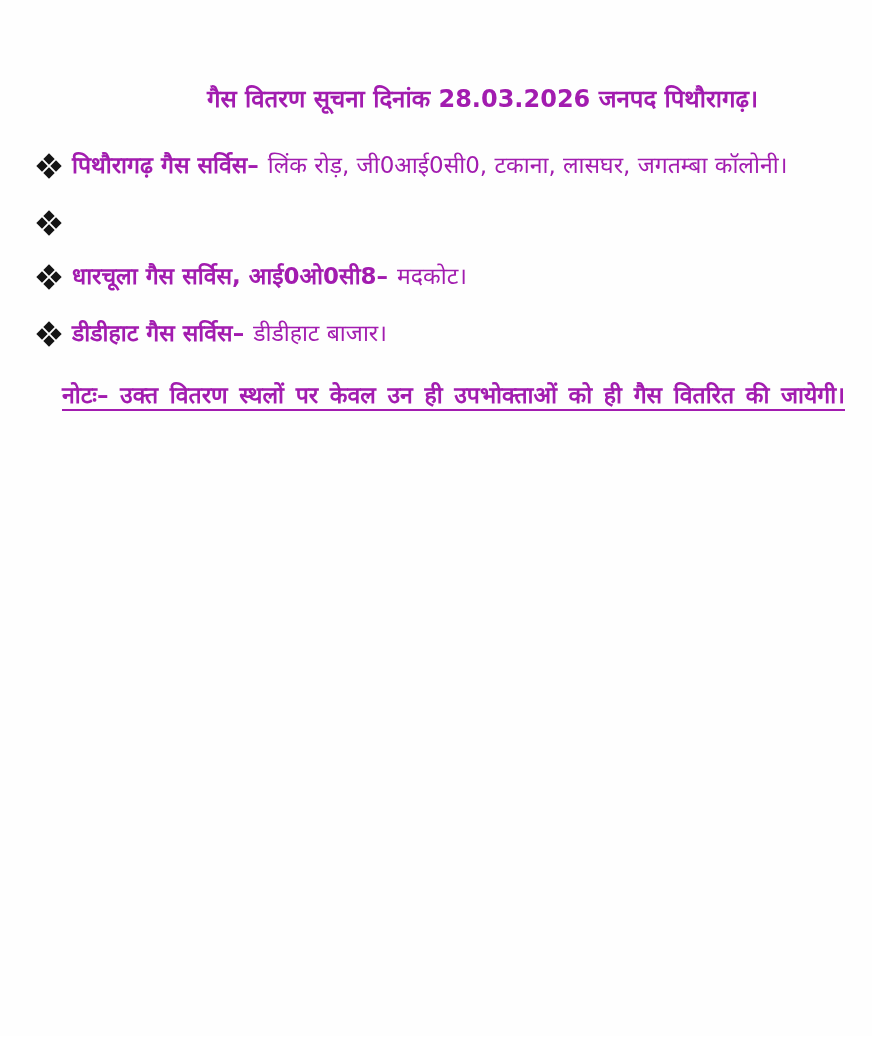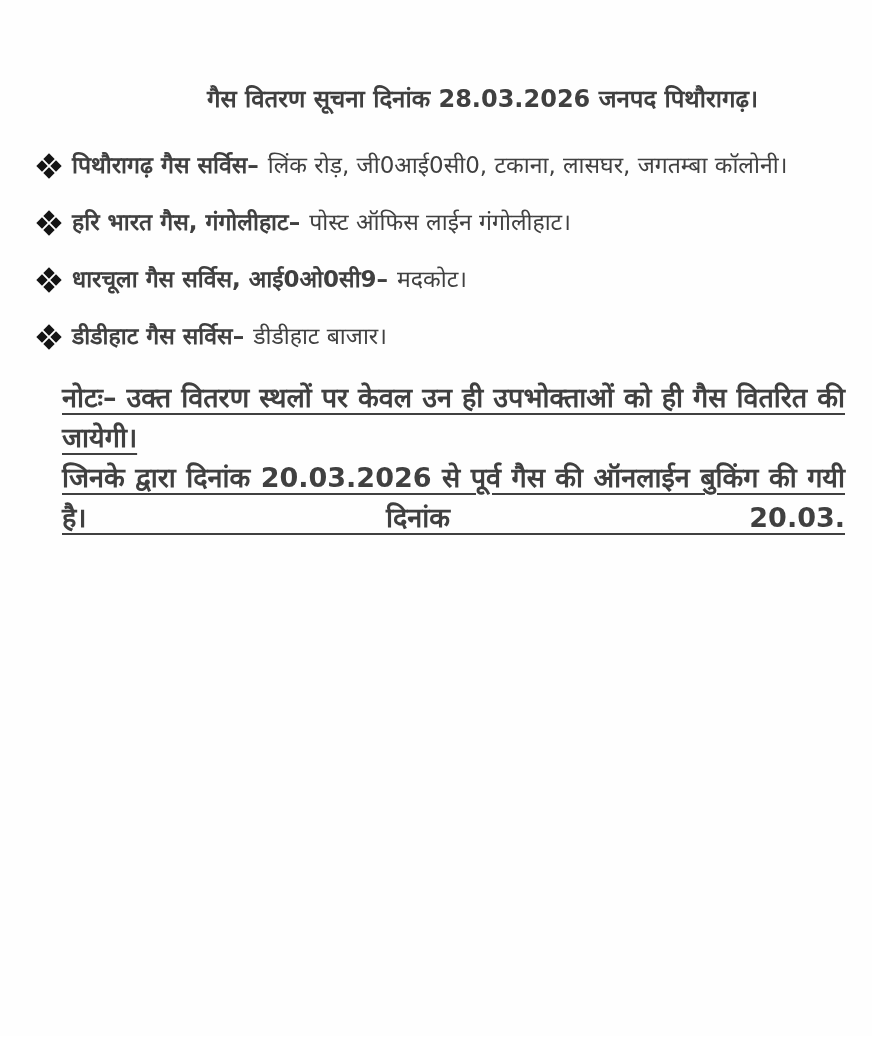--- a/index.html
+++ b/index.html
@@ -6,21 +6,21 @@
     margin: 0;
     padding: 0;
     background: #ffffff;
   }
   .page {
     position: relative;
     width: 872px;
     height: 1036px;
     box-sizing: border-box;
     background: #fefefe;
-    color: #404040;
+    color: #a21caf;
     font-family: "DejaVu Sans", "Liberation Sans", sans-serif;
     padding: 82px 15px 0 38px;
     overflow: hidden;
   }
   .title {
     margin: 0;
     padding-left: 70px;
     text-align: center;
     font-size: 24px;
     font-weight: 700;
@@ -63,21 +63,21 @@
     margin-right: 9px;
     white-space: pre-wrap;
   }
   .dist-loc {
     font-weight: 400;
     white-space: pre-wrap;
   }
   .note {
     margin: 27px 6px 0 24px;
     width: 783px;
-    font-size: 27px;
+    font-size: 23px;
     font-weight: 700;
     line-height: 40px;
   }
   .note-line {
     margin: 0;
     text-decoration: underline;
     text-decoration-thickness: 2px;
     text-underline-offset: 6px;
   }
   .note-line.just {
@@ -106,43 +106,41 @@
 
 
 
     <li class="dist-item">
       <span class="bullet">
           <i class="d1"></i>
           <i class="d2"></i>
           <i class="d3"></i>
           <i class="d4"></i>
         </span>
-      <span class="dist-text"><span class="dist-name">हरि भारत गैस, गंगोलीहाट–</span><span class="dist-loc">पोस्ट ऑफिस लाईन गंगोलीहाट।</span></span>
     </li>
 
     <li class="dist-item">
       <span class="bullet">
           <i class="d1"></i>
           <i class="d2"></i>
           <i class="d3"></i>
           <i class="d4"></i>
         </span>
-      <span class="dist-text"><span class="dist-name">धारचूला गैस सर्विस, आई0ओ0सी9–</span><span class="dist-loc">मदकोट।</span></span>
+      <span class="dist-text"><span class="dist-name">धारचूला गैस सर्विस, आई0ओ0सी8–</span><span class="dist-loc">मदकोट।</span></span>
     </li>
 
     <li class="dist-item">
       <span class="bullet">
           <i class="d1"></i>
           <i class="d2"></i>
           <i class="d3"></i>
           <i class="d4"></i>
         </span>
       <span class="dist-text"><span class="dist-name">डीडीहाट गैस सर्विस–</span><span class="dist-loc">डीडीहाट बाजार।</span></span>
     </li>
 
   </ul>
 
   <div class="note">
     <p class="note-line just">नोटः– उक्त वितरण स्थलों पर केवल उन ही उपभोक्ताओं को ही गैस वितरित की जायेगी।</p>
-    <p class="note-line just">जिनके द्वारा दिनांक 20.03.2026 से पूर्व गैस की ऑनलाईन बुकिंग की गयी है। दिनांक 20.03.</p>
   </div>
 
 </div>
 
 </body></html>

